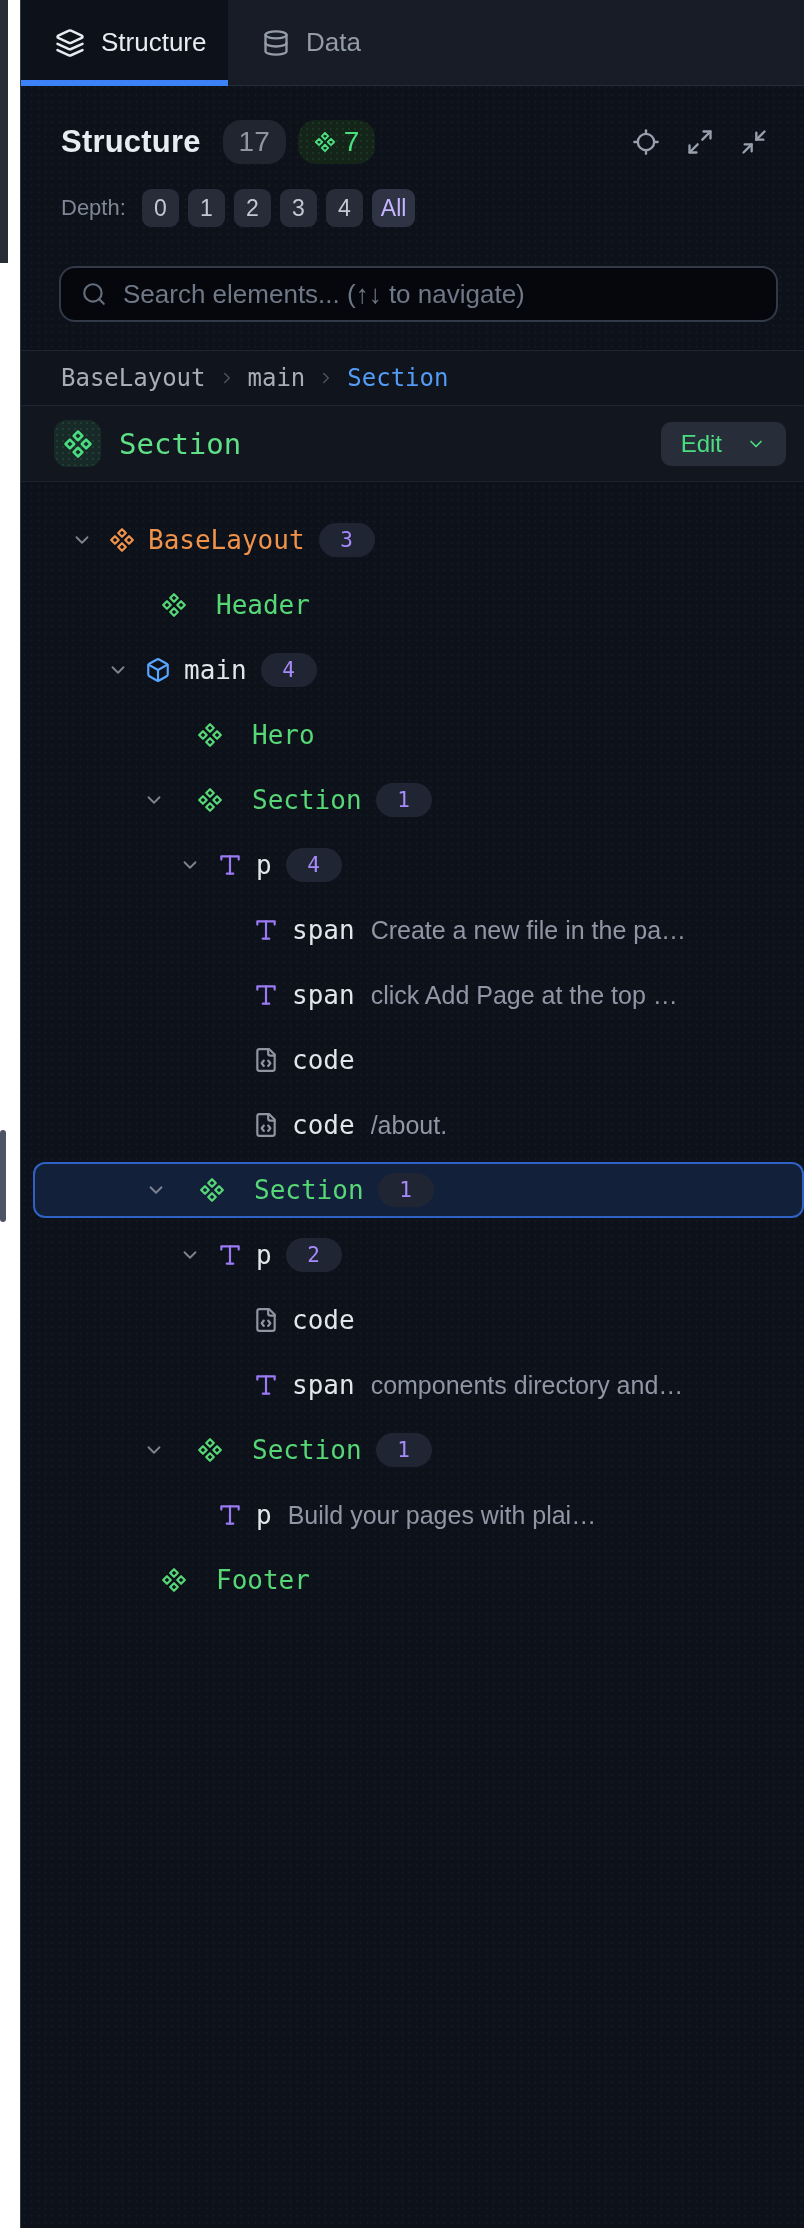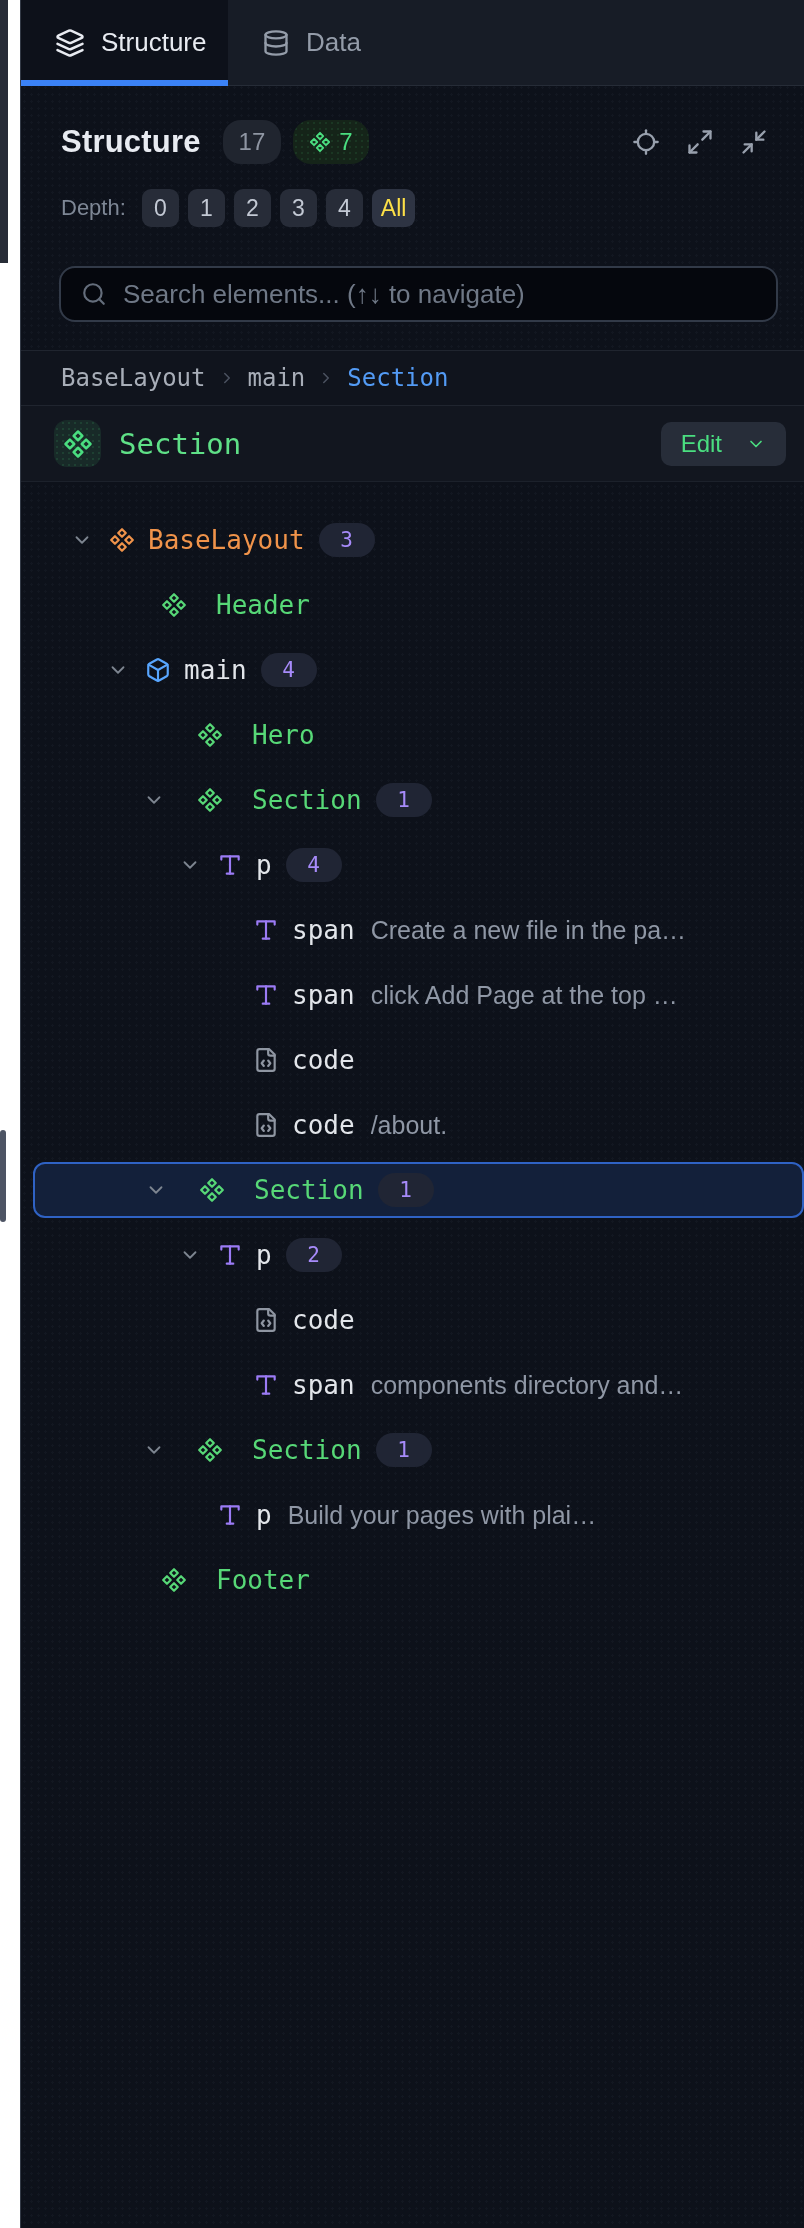--- a/index.html
+++ b/index.html
@@ -24,34 +24,34 @@
   .tab{display:flex;align-items:center;gap:16px;padding:0 34px;color:#949ca9;font-size:26px;cursor:pointer;}
   .tab .ticon{display:flex;}
   .tab.active{background:#0d111a;color:#e8ebf1;position:relative;width:207px;box-sizing:border-box;}
   .tab.active::after{content:"";position:absolute;left:0;right:0;bottom:-1px;height:6px;background:#3b82f6;}
 
   
   .header-block{padding:28px 0 0 0;}
   .title-row{display:flex;align-items:center;padding:0 38px 0 40px;height:56px;}
   .title{font-size:31px;font-weight:bold;color:#e8ebf1;letter-spacing:.2px;}
   .pill{display:inline-flex;align-items:center;justify-content:center;height:28px;border-radius:18px;
-        padding:8px 16px;font-size:24px;}
+        padding:8px 16px;font-size:28px;}
   .pill.count{background:#20252f;color:#8f96a3;margin-left:22px;}
   .pill.comp{background:#152419;color:#4ade80;margin-left:12px;gap:8px;
         background-image:radial-gradient(circle, rgba(74,222,128,0.10) 1px, transparent 1.4px);background-size:6px 6px;}
   .spacer{flex:1;}
   .icon-btn{width:48px;height:48px;display:flex;align-items:center;justify-content:center;color:#98a0ad;
         background:transparent;border:none;cursor:pointer;margin-left:6px;}
 
   .depth-row{display:flex;align-items:center;padding:0 40px;margin-top:18px;height:40px;}
   .depth-label{color:#7e8795;font-size:22px;margin-right:16px;}
   .depth-btn{min-width:37px;height:38px;border-radius:9px;background:#272c38;border:none;color:#c3c9d4;
         font-size:23px;margin-right:9px;display:inline-flex;align-items:center;justify-content:center;
         padding:0 9px;cursor:pointer;}
-  .depth-btn.active{background:#2e3443;color:#fde047;}
+  .depth-btn.active{background:#2e3443;color:#c4b5fd;}
 
   .search-row{padding:16px 38px;margin-top:22px;padding-bottom:28px;}
   .search-box{height:56px;border:2px solid #323a48;border-radius:16px;background:#05070d;
         display:flex;align-items:center;padding:0 20px;box-sizing:border-box;}
   .search-box .sicon{color:#646d7b;display:flex;margin-right:14px;}
   .search-input{flex:1;background:transparent;border:none;outline:none;color:#c7ccd6;font-size:26px;
         font-family:"Liberation Sans", sans-serif;}
   .search-input::placeholder{color:#6f7886;}
 
   

